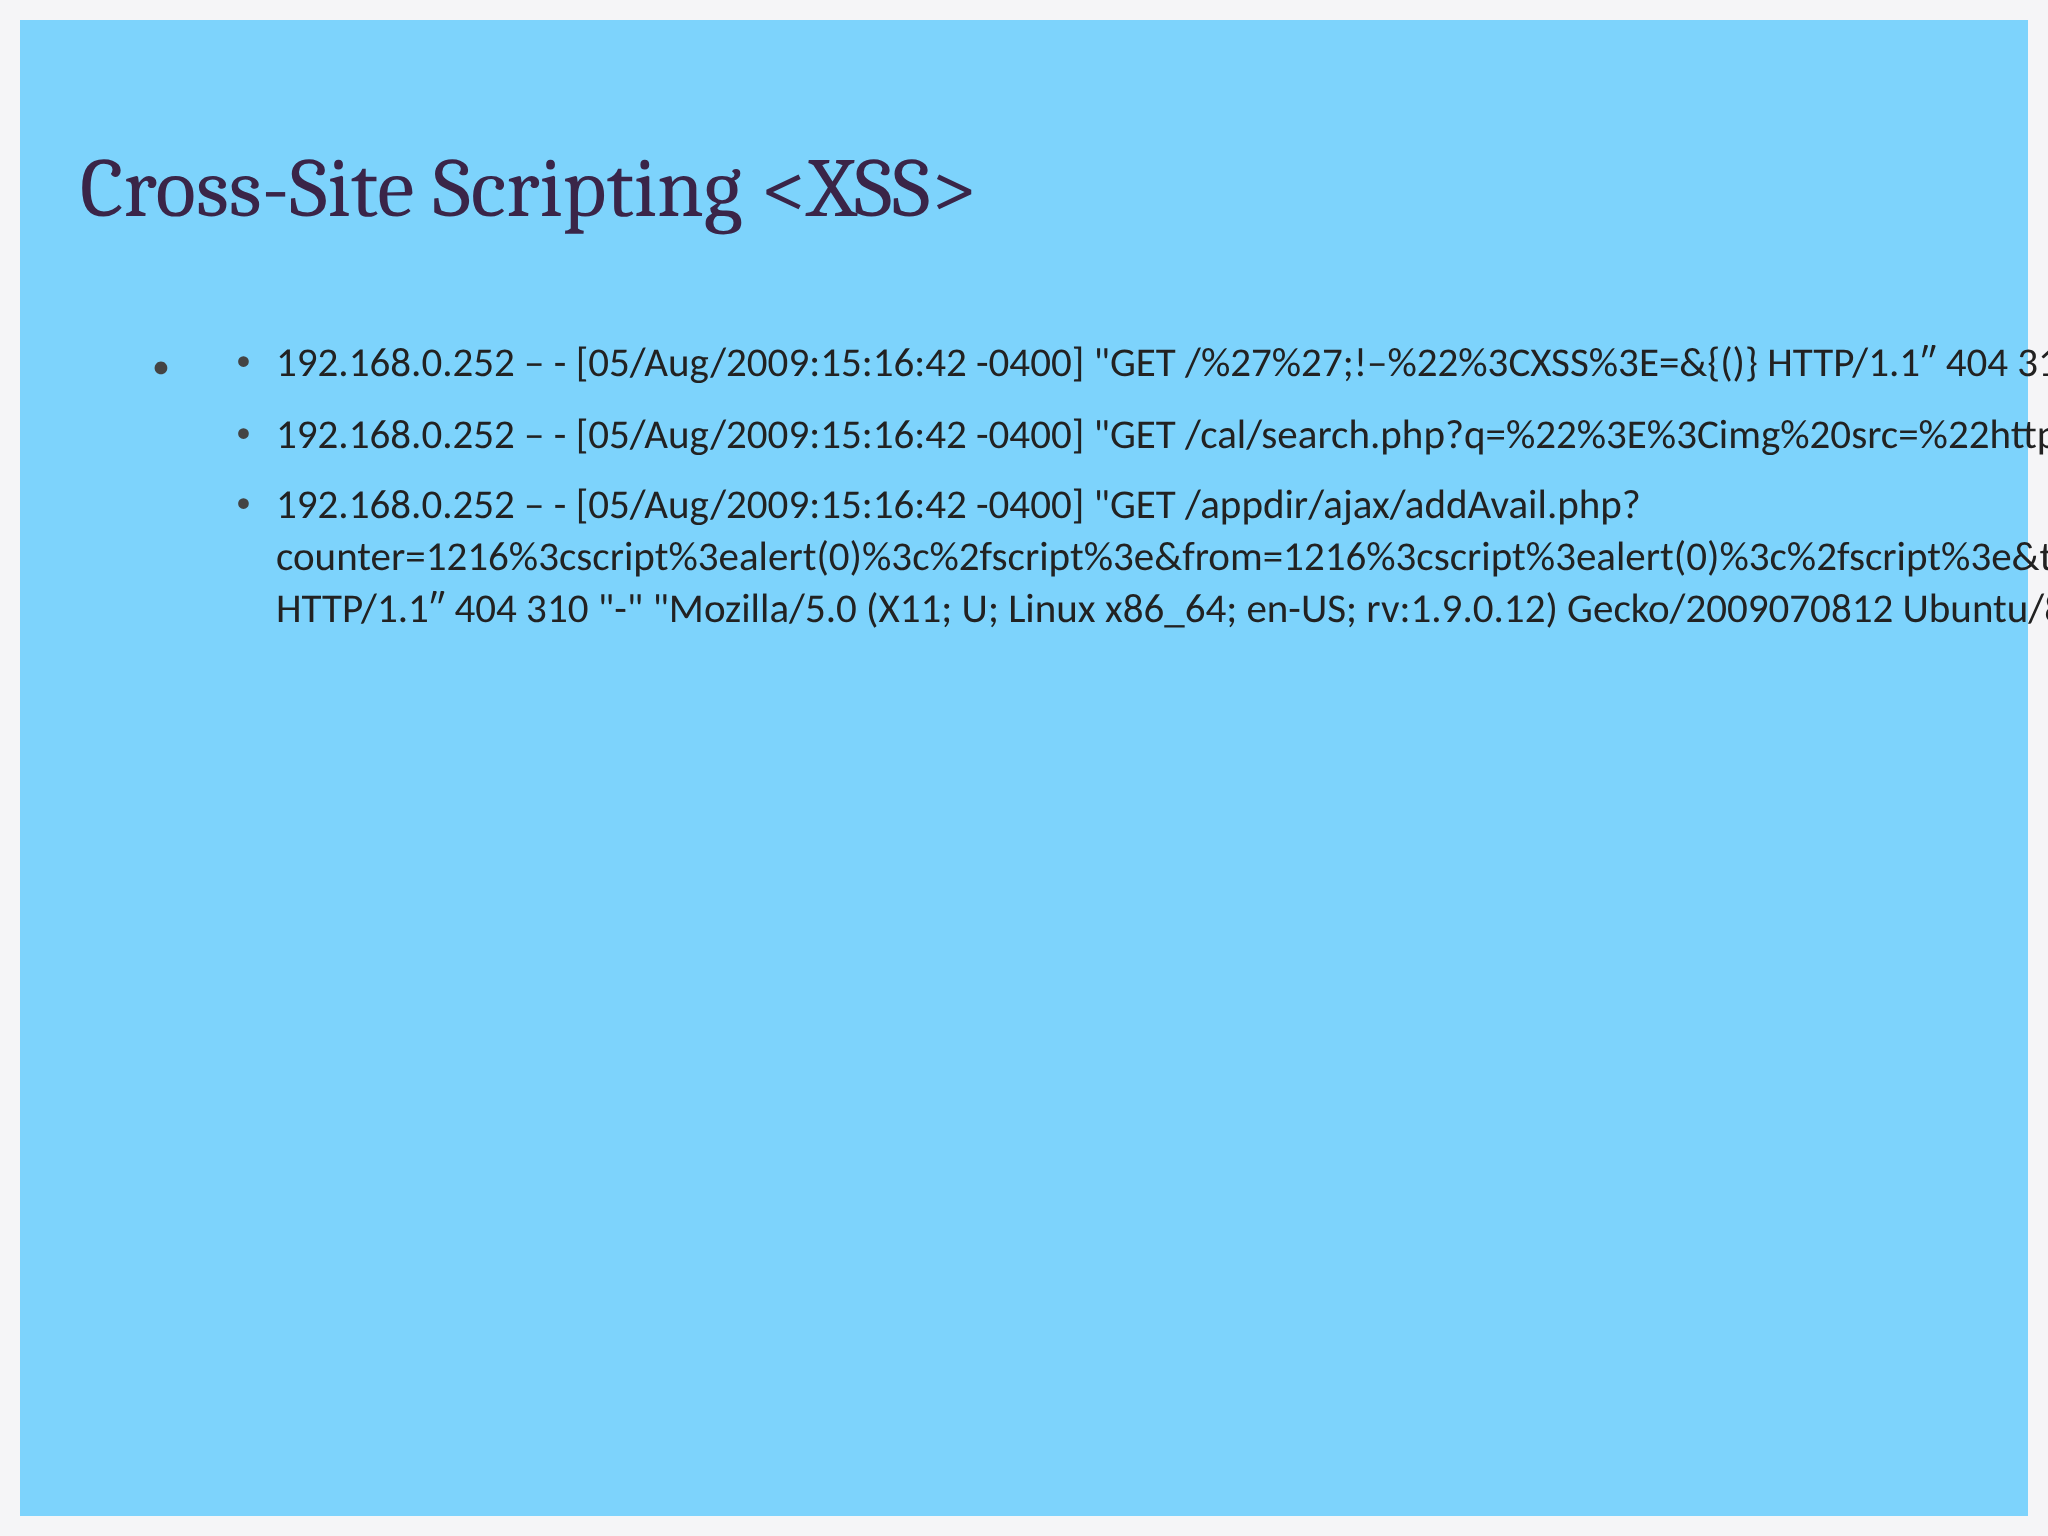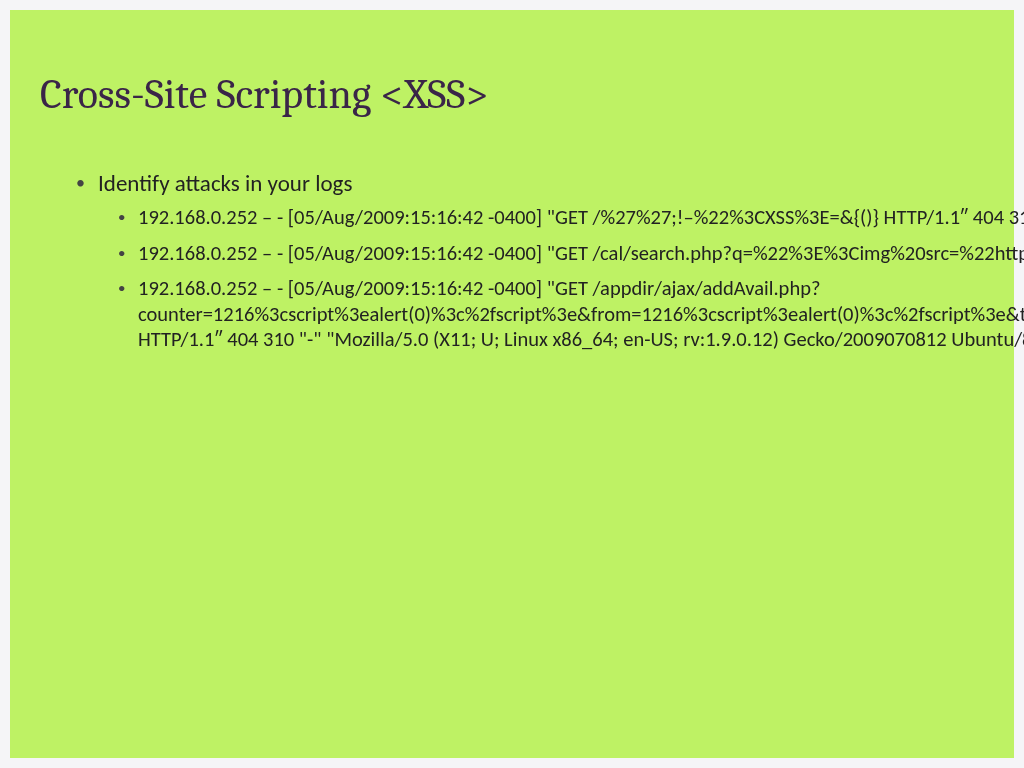--- a/index.html
+++ b/index.html
@@ -14,21 +14,21 @@
       font-family: Calibri, "Segoe UI", Arial, sans-serif;
       position: relative;
       overflow: hidden;
     }
     .slide-container {
       position: absolute;
       top: 10px;
       left: 10px;
       right: 10px;
       bottom: 10px;
-      background: #bef264;
+      background: #7dd3fc;
       display: flex;
     }
     .content-area {
       flex: 1;
       padding: 60px 30px 40px 30px;
     }
     .slide-title {
       font-family: Cambria, Georgia, serif;
       font-size: 42px;
       font-weight: 400;
@@ -78,21 +78,20 @@
     }
   </style>
 </head>
 <body>
 
 <div class="slide-container">
   <div class="content-area">
     <h1 class="slide-title">Cross-Site Scripting &lt;XSS&gt;</h1>
     <ul class="main-list">
       <li>
-        <span>Identify attacks in your logs</span>
         <ul class="sub-list">
           <li>192.168.0.252 – - [05/Aug/2009:15:16:42 -0400] "GET /%27%27;!–%22%3CXSS%3E=&amp;{()} HTTP/1.1″ 404 310 "-" "Mozilla/5.0 (X11; U; Linux x86_64; en-US; rv:1.9.0.12) Gecko/2009070812 Ubuntu/8.04 (hardy) Firefox/3.0.12"</li>
           <li>192.168.0.252 – - [05/Aug/2009:15:16:42 -0400] "GET /cal/search.php?q=%22%3E%3Cimg%20src=%22http://i55.tinypic.com/witu7d.png%22%20height=%22650%22%20width=%221000%22%3E HTTP/1.1″ 404 310 "-" "Mozilla/5.0 (X11; U; Linux x86_64; en-US; rv:1.9.0.12) Gecko/2009070812 Ubuntu/8.04 (hardy) Firefox/3"</li>
           <li>192.168.0.252 – - [05/Aug/2009:15:16:42 -0400] "GET /appdir/ajax/addAvail.php?counter=1216%3cscript%3ealert(0)%3c%2fscript%3e&amp;from=1216%3cscript%3ealert(0)%3c%2fscript%3e&amp;to=1216%3cscript%3ealert(0)%3c%2fscript%3e&amp;day=1216%3cscript%3ealert(0)%3c%2fscript%3e&amp;parentDiv=1216%3cscript%3ealert(0)%3c%2fscript%3e&amp;type=1216%3cscript%3ealert(0)%3c%2fscript%3e&amp;date=1216%3cscript%3ealert(0)%3c%2fscript%3e&amp;showdate=1216%3cscript%3ealert(0)%3c%2fscript%3e HTTP/1.1″ 404 310 "-" "Mozilla/5.0 (X11; U; Linux x86_64; en-US; rv:1.9.0.12) Gecko/2009070812 Ubuntu/8.04 (hardy) Firefox/3.0.12"</li>
         </ul>
       </li>
     </ul>
   </div>
 
 </div>

